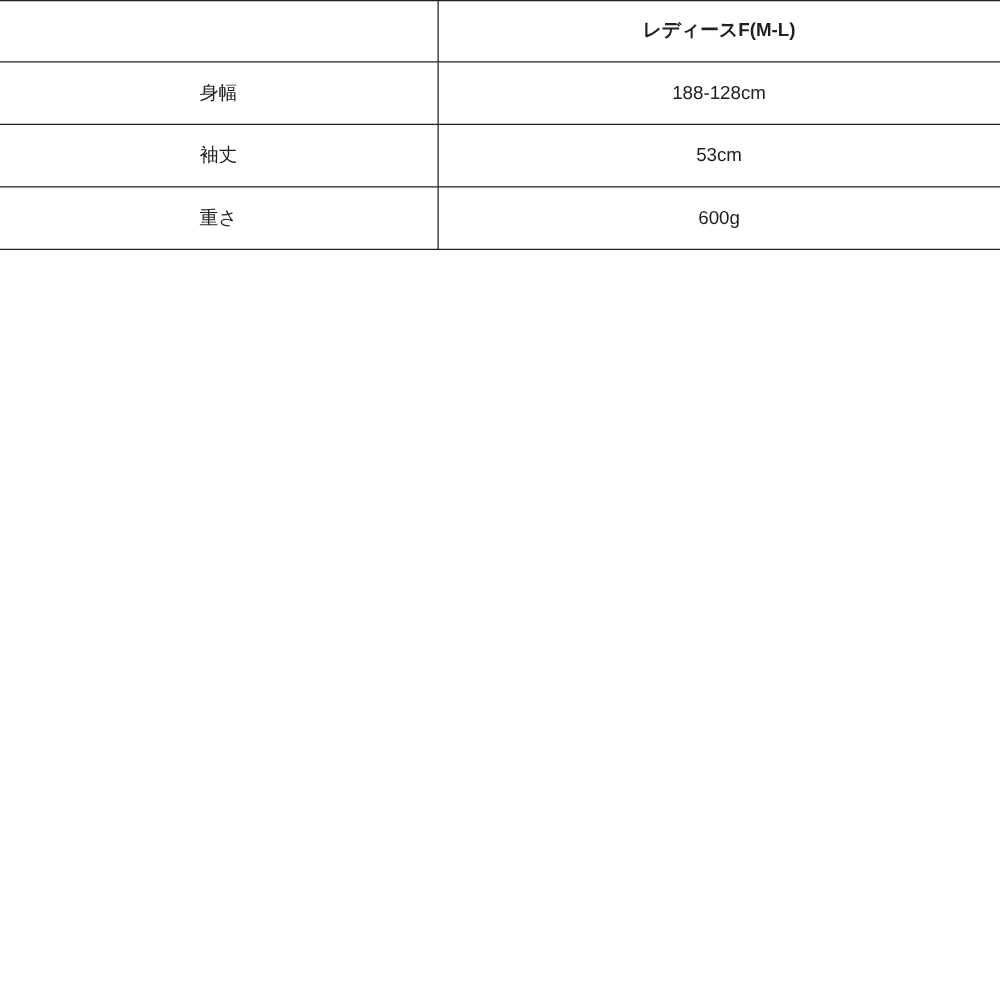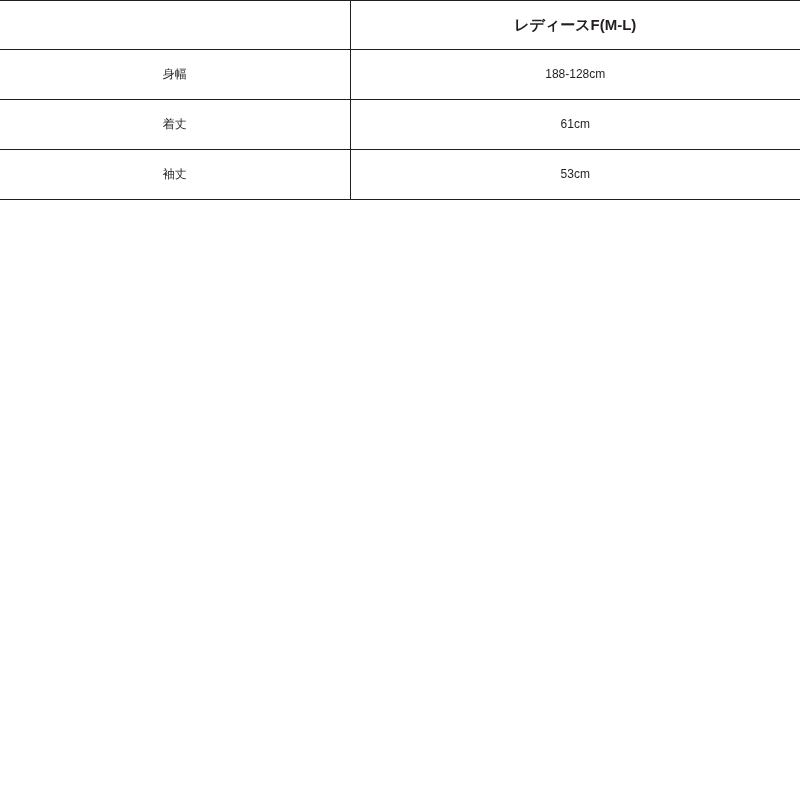--- a/index.html
+++ b/index.html
@@ -33,21 +33,21 @@
   table.size-table td {
     border-top: 1px solid #231f20;
     border-bottom: 1px solid #231f20;
     border-left: none;
     border-right: none;
     padding: 0;
     height: 49px;
     vertical-align: middle;
     text-align: center;
     font-weight: normal;
-    font-size: 12px;
+    font-size: 15px;
     line-height: 1.2;
   }
   
   table.size-table th.label-cell,
   table.size-table td.label-cell {
     border-right: 1px solid #231f20;
   }
   table.size-table thead th {
     height: 48px;
     font-weight: bold;
@@ -79,22 +79,22 @@
         <th class="label-cell"></th>
         <th class="value-cell">レディースF(M-L)</th>
       </tr>
     </thead>
     <tbody>
       <tr>
         <td class="label-cell">身幅</td>
         <td class="value-cell">188-128cm</td>
       </tr>
       <tr>
-        <td class="label-cell">着丈</td>
-        <td class="value-cell">61cm</td>
+        <td class="label-cell">袖丈</td>
+        <td class="value-cell">53cm</td>
       </tr>
       <tr>
-        <td class="label-cell">袖丈</td>
-        <td class="value-cell">53cm</td>
+        <td class="label-cell">重さ</td>
+        <td class="value-cell">600g</td>
       </tr>
     </tbody>
   </table>
 </div>
 
 </body></html>

